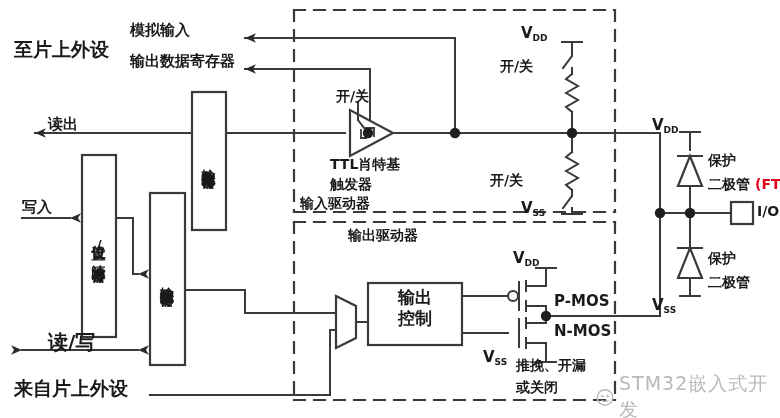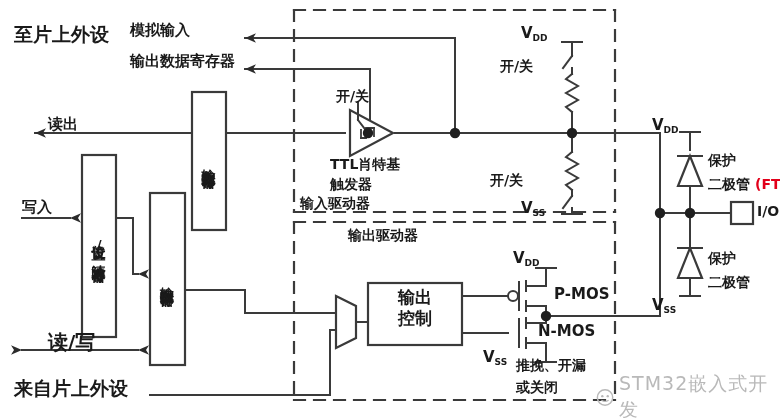--- a/index.html
+++ b/index.html
@@ -164,21 +164,21 @@
     <g fill="#1f1f1f">
       <circle cx="368" cy="133" r="5.2"></circle>
       <circle cx="455" cy="133" r="5.2"></circle>
       <circle cx="572" cy="133" r="5.2"></circle>
       <circle cx="660" cy="213" r="5.2"></circle>
       <circle cx="690" cy="213" r="5.2"></circle>
       <circle cx="546" cy="316" r="5.2"></circle>
     </g>
   </svg>
 
-  <div class="lbl cn" style="left:14px;top:24px;font-size:19px;">至片上外设</div>
+  <div class="lbl cn" style="left:14px;top:39px;font-size:19px;">至片上外设</div>
   <div class="lbl cn" style="left:14px;top:378px;font-size:19px;">来自片上外设</div>
 
   <div class="lbl cn" style="left:130px;top:22px;font-size:15px;">模拟输入</div>
   <div class="lbl cn" style="left:130px;top:53px;font-size:15px;">输出数据寄存器</div>
   <div class="lbl cn" style="left:48px;top:116px;font-size:15px;">读出</div>
   <div class="lbl cn" style="left:22px;top:199px;font-size:15px;">写入</div>
   <div class="lbl cn" style="left:48px;top:331px;font-size:20px;">读/写</div>
 
   <div class="vlabel" style="left:82px;top:155px;width:34px;height:182px;font-size:14px;">位设置/清除寄存器</div>
   <div class="vlabel" style="left:192px;top:92px;width:34px;height:138px;font-size:14px;">输入数据寄存器</div>
@@ -194,22 +194,22 @@
   <div class="lbl cn" style="left:500px;top:58px;font-size:14px;">开/关</div>
   <div class="lbl cn" style="left:490px;top:172px;font-size:14px;">开/关</div>
   <div class="lbl" style="left:521px;top:25px;font-size:15px;"><span>V</span><span class="sub">DD</span></div>
   <div class="lbl" style="left:521px;top:200px;font-size:15px;"><span>V</span><span class="sub">SS</span></div>
 
   <div class="boxlabel" style="left:368px;top:283px;width:94px;height:50px;font-size:17px;">
     <span>输出</span>
     <span>控制</span>
   </div>
 
-  <div class="lbl" style="left:554px;top:286px;font-size:15px;font-weight:700;">P-MOS</div>
-  <div class="lbl" style="left:538px;top:323px;font-size:15px;font-weight:700;">N-MOS</div>
+  <div class="lbl" style="left:554px;top:293px;font-size:15px;font-weight:700;">P-MOS</div>
+  <div class="lbl" style="left:554px;top:323px;font-size:15px;font-weight:700;">N-MOS</div>
   <div class="lbl" style="left:513px;top:250px;font-size:15px;"><span>V</span><span class="sub">DD</span></div>
   <div class="lbl" style="left:483px;top:349px;font-size:15px;"><span>V</span><span class="sub">SS</span></div>
 
   <div class="lbl cn" style="left:516px;top:357px;font-size:14px;">推挽、开漏</div>
   <div class="lbl cn" style="left:516px;top:379px;font-size:14px;">或关闭</div>
 
   <div class="lbl" style="left:652px;top:117px;font-size:15px;"><span>V</span><span class="sub">DD</span></div>
   <div class="lbl" style="left:652px;top:297px;font-size:15px;"><span>V</span><span class="sub">SS</span></div>
 
   <div class="lbl cn" style="left:708px;top:152px;font-size:14px;">保护</div>

